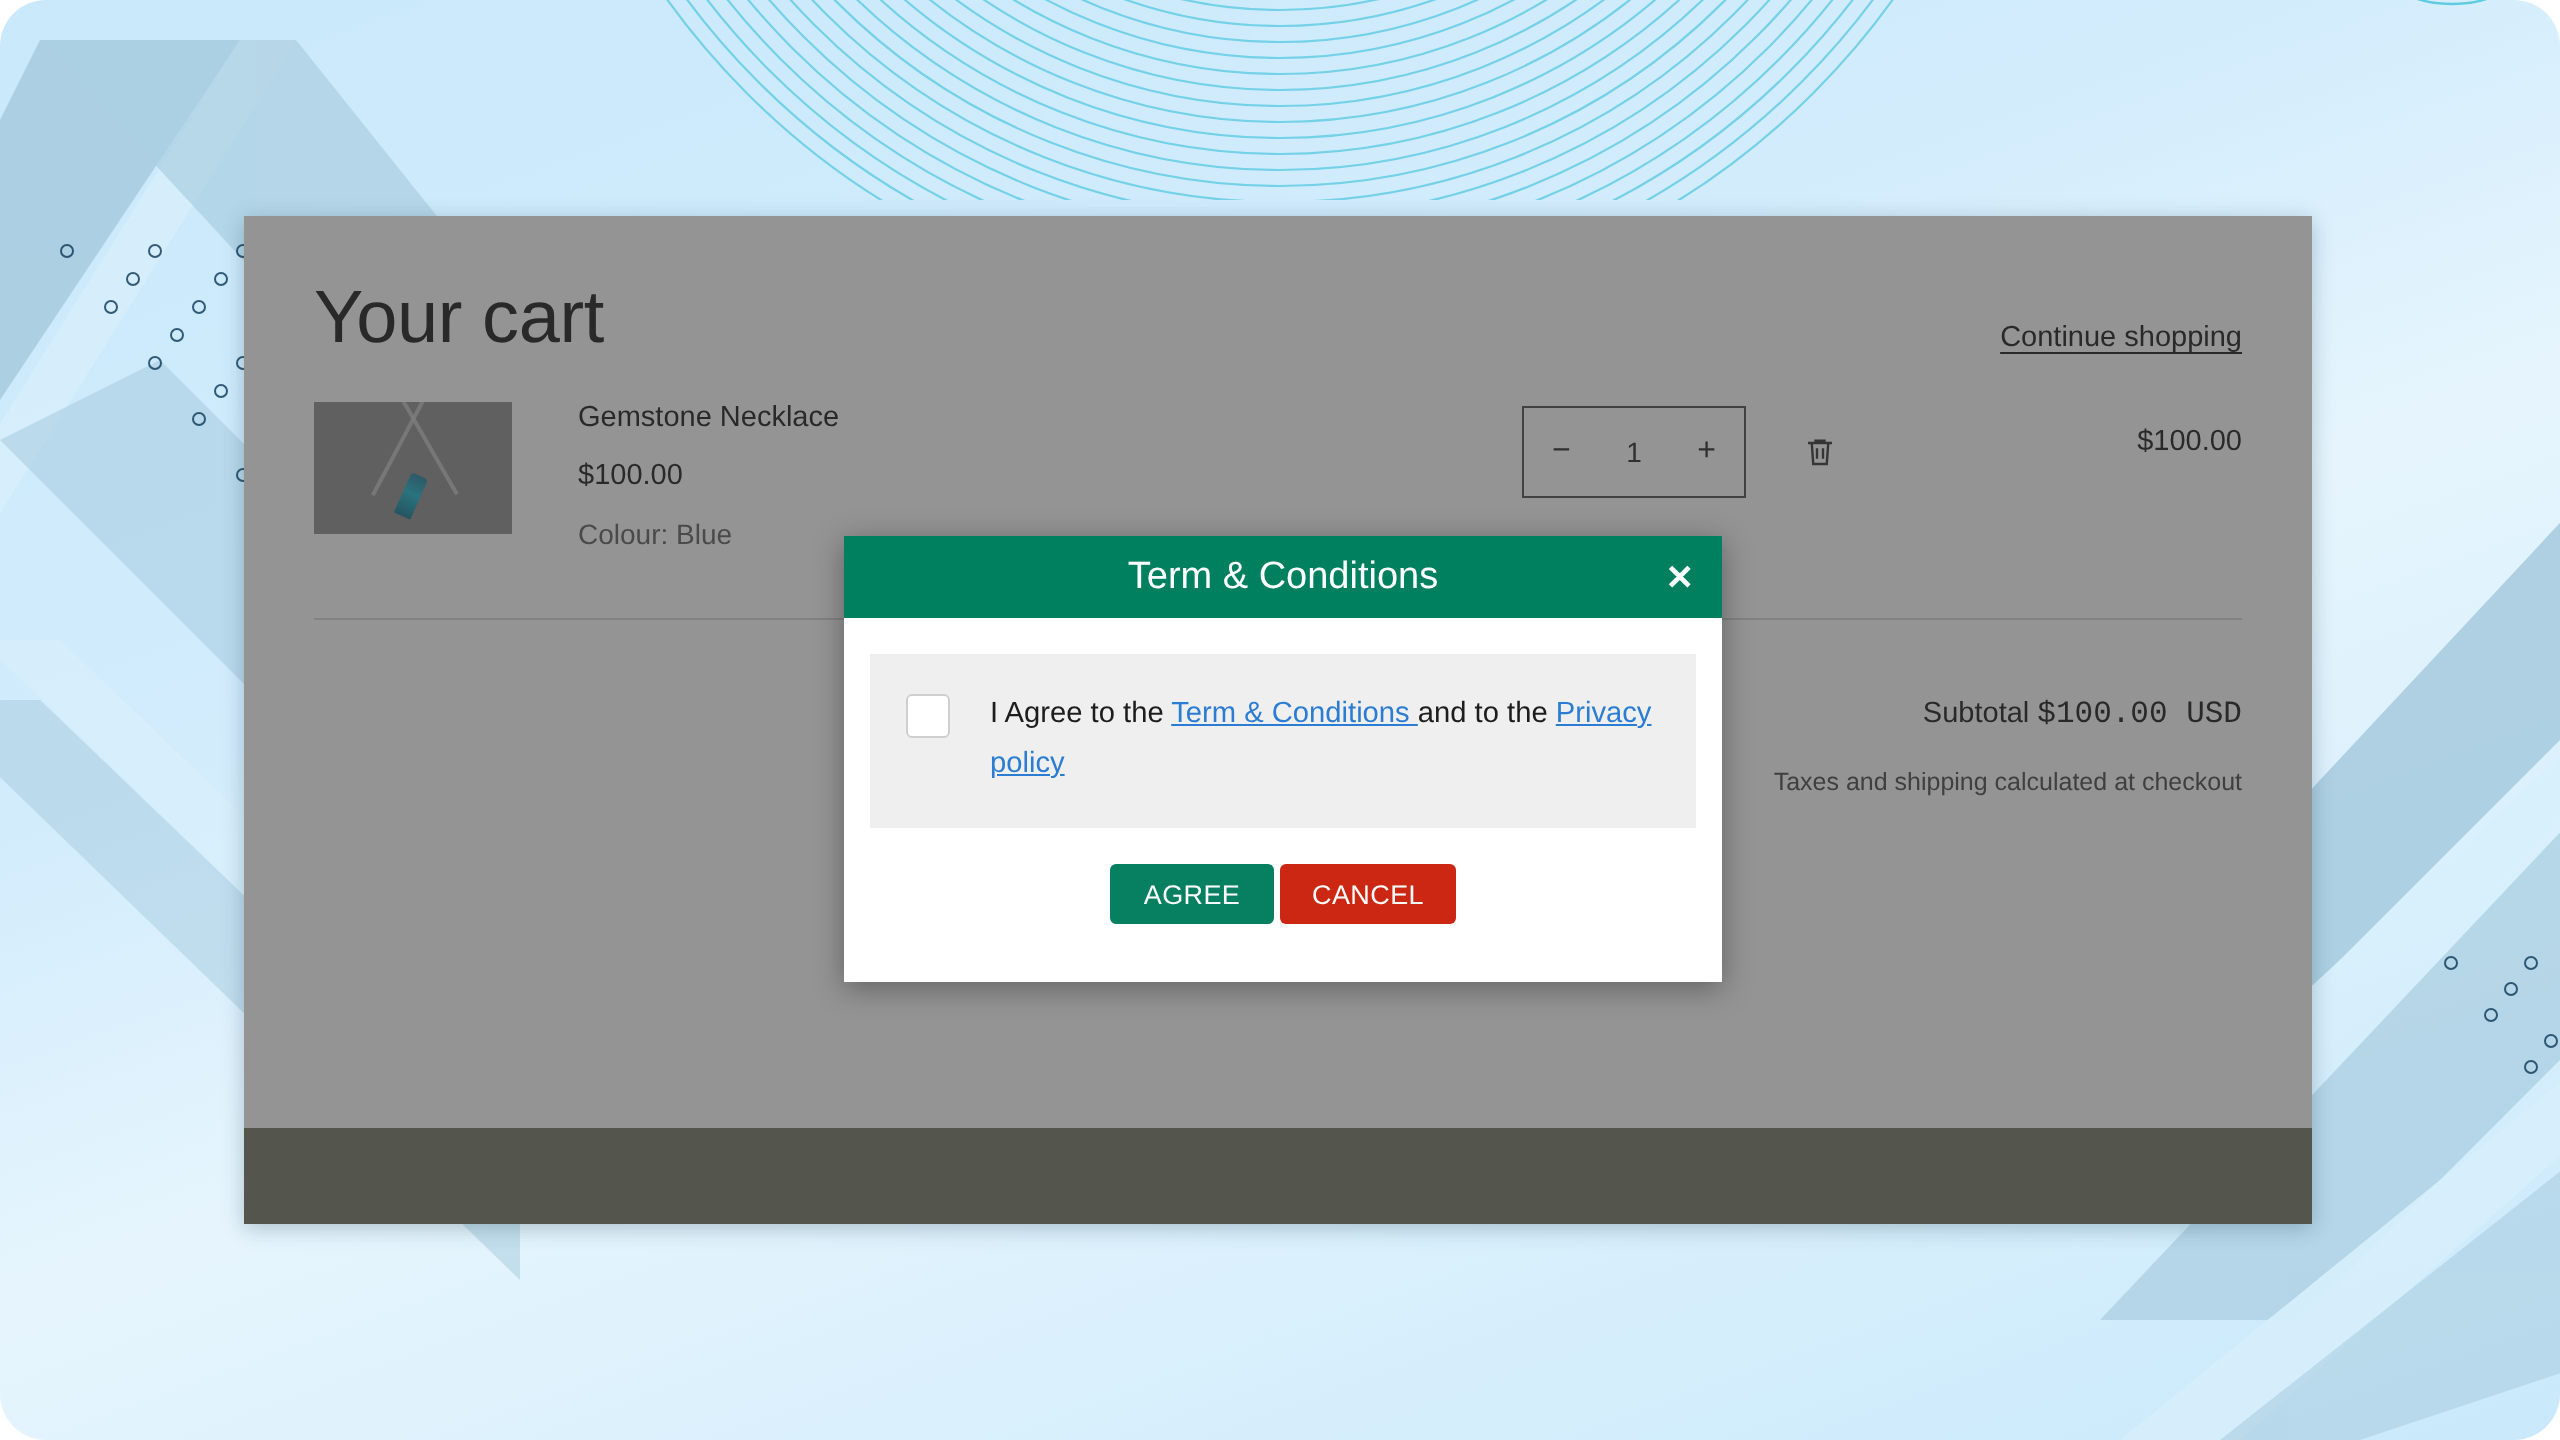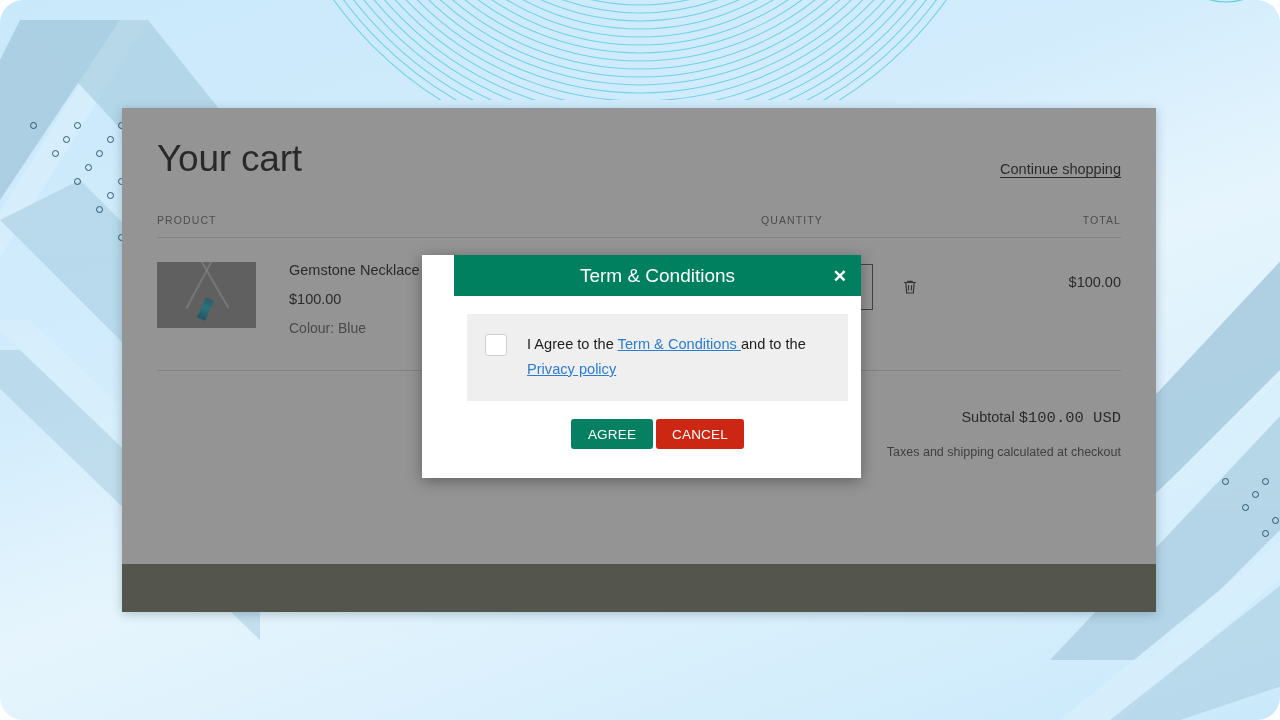--- a/index.html
+++ b/index.html
@@ -211,26 +211,25 @@
     position: absolute;
     left: 0; right: 0; bottom: 0;
     height: 48px;
     background: #717562;
   }
 
   
   #modal {
     position: absolute;
     left: 422px;
-    top: 255px;
+    top: 268px;
     width: 439px;
     z-index: 30;
     background: #ffffff;
     box-shadow: 0 3px 14px rgba(0,0,0,.35);
-    padding-left: 32px;
   }
 
   .modal-head {
     position: relative;
     height: 41px;
     background: #018060;
     display: flex;
     align-items: center;
     justify-content: center;
   }
@@ -422,25 +421,20 @@
 
   <div id="site-card">
 
     <div class="cart-page">
 
       <div class="cart-head">
         <h1 class="cart-title">Your cart</h1>
         <a class="continue-link">Continue shopping</a>
       </div>
 
-      <div class="col-heads">
-        <div class="ch-product">PRODUCT</div>
-        <div class="ch-quantity">QUANTITY</div>
-        <div class="ch-total">TOTAL</div>
-      </div>
 
       <div class="cart-row">
 
         <div class="thumb">
           <span class="chain-a"></span>
           <span class="chain-b"></span>
           <span class="gem"></span>
         </div>
 
         <div class="prod-info">

